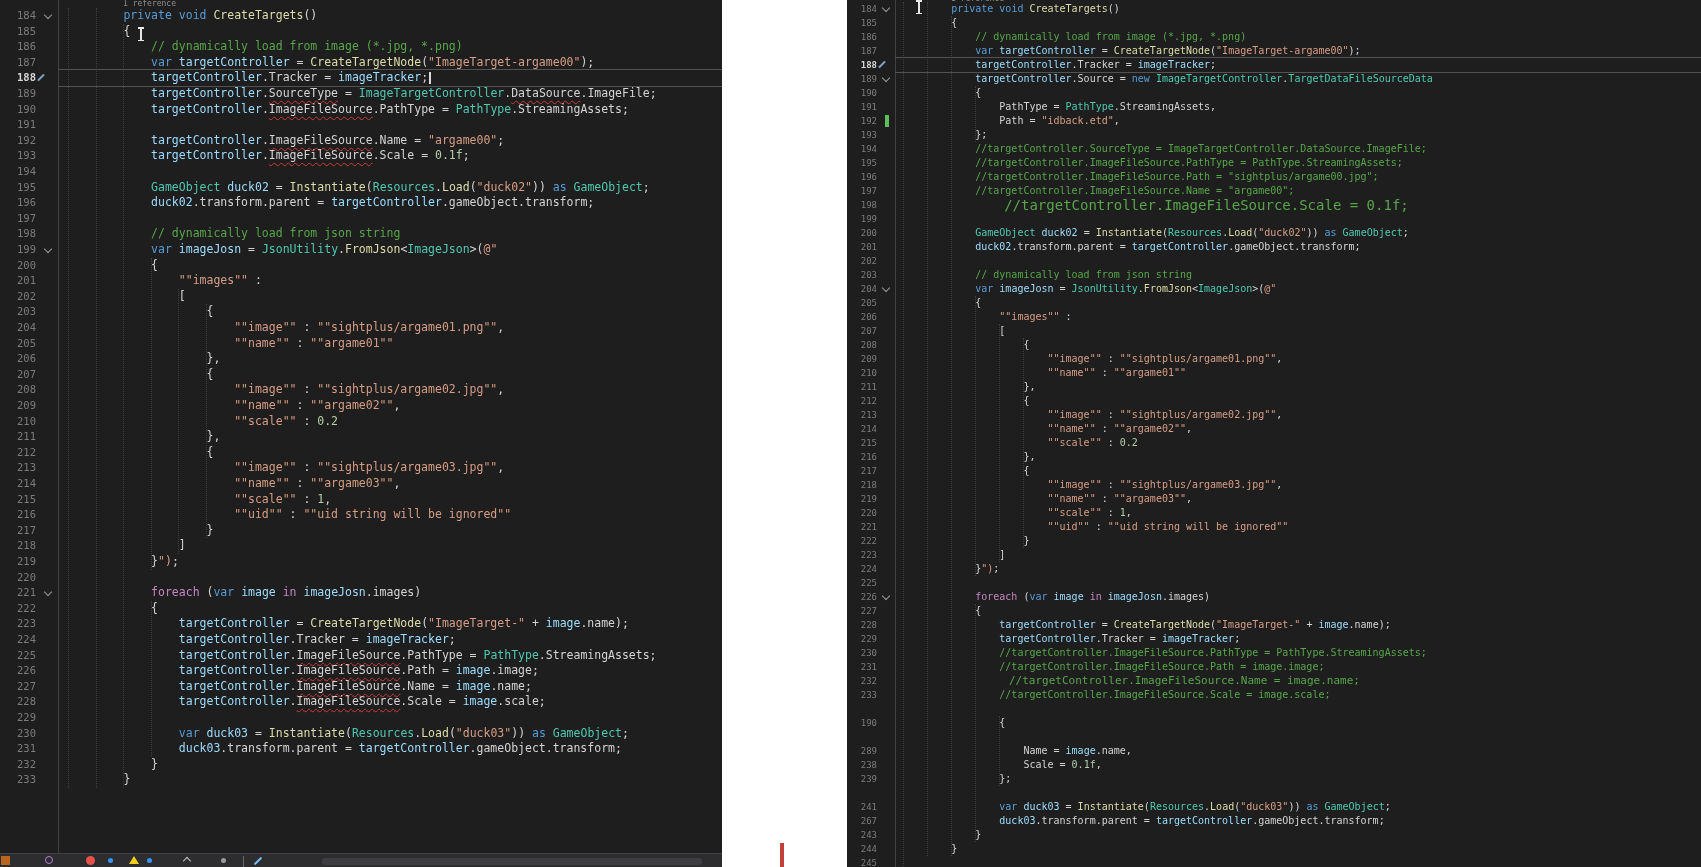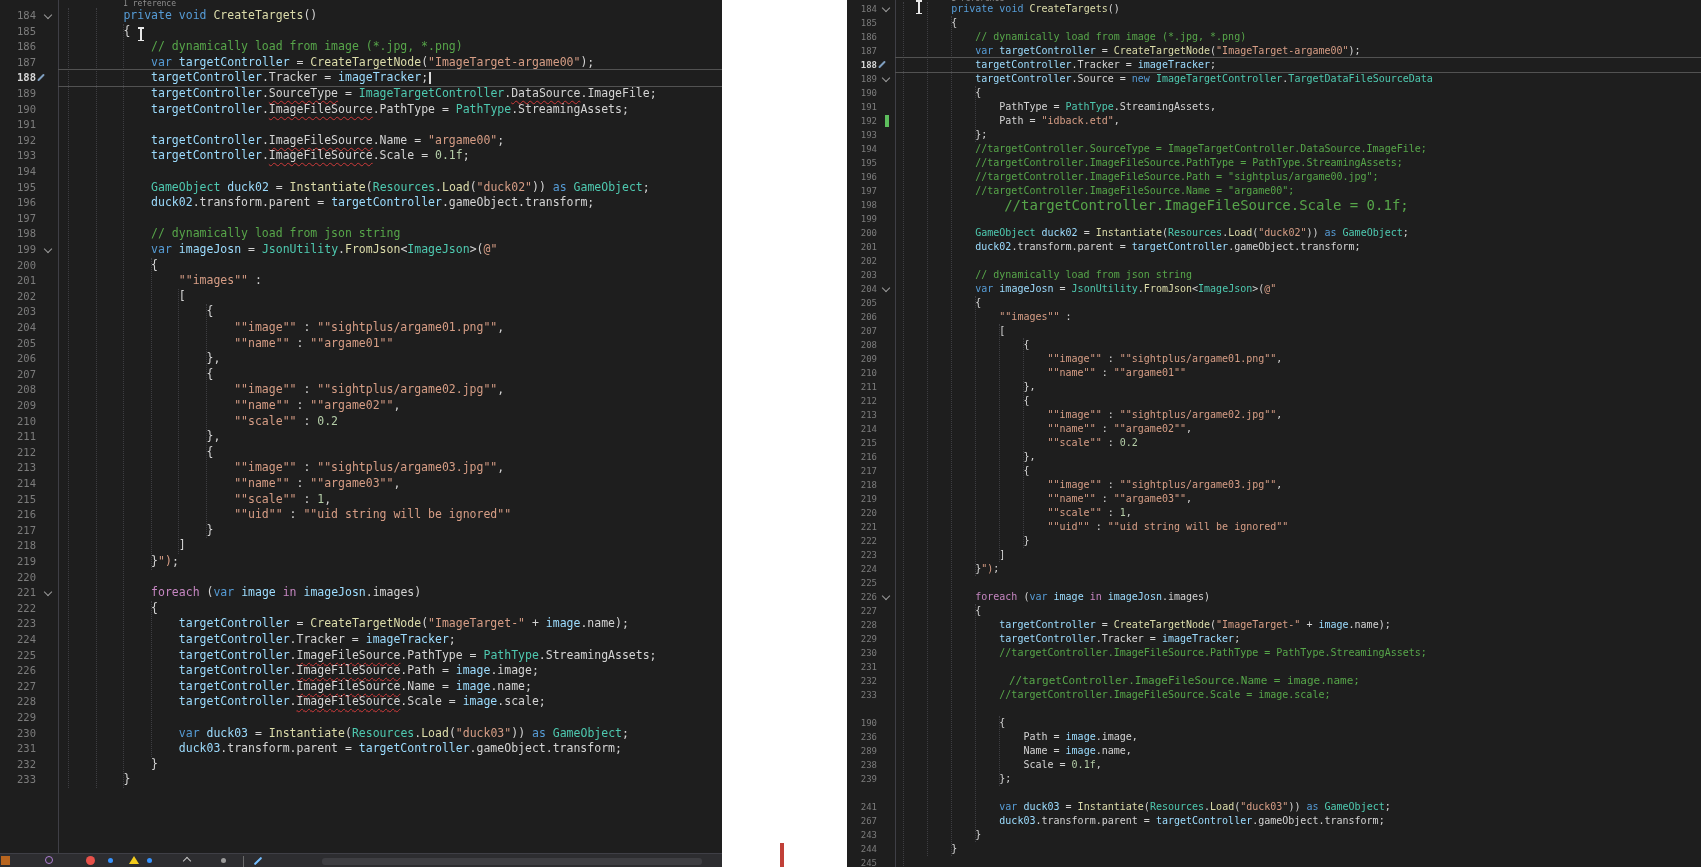--- a/index.html
+++ b/index.html
@@ -469,36 +469,33 @@
     <div class="row" style="top: 632px; height: 14px;">
       <div class="lnum" style="width: 30px; font-size: 9px; line-height: 14px;">229</div>
       <div class="code" style="left: 56px; font-size: 10px; line-height: 14px;"><span>                </span><span class="tok-v">targetController</span><span class="tok-p">.Tracker = </span><span class="tok-v">imageTracker</span><span class="tok-p">;</span></div>
     </div>
     <div class="row" style="top: 646px; height: 14px;">
       <div class="lnum" style="width: 30px; font-size: 9px; line-height: 14px;">230</div>
       <div class="code" style="left: 56px; font-size: 10px; line-height: 14px;"><span>                </span><span class="tok-g">//targetController.ImageFileSource.PathType = PathType.StreamingAssets;</span></div>
     </div>
     <div class="row" style="top: 660px; height: 14px;">
       <div class="lnum" style="width: 30px; font-size: 9px; line-height: 14px;">231</div>
+      <div class="code" style="left: 56px; font-size: 10px; line-height: 14px;"><span>                </span><span class="tok-g">//targetController.ImageFileSource.Path = image.image;</span></div>
     </div>
     <div class="row" style="top: 674px; height: 14px;">
       <div class="lnum" style="width: 30px; font-size: 9px; line-height: 14px;">232</div>
       <div class="code" style="left: 56px; font-size: 11px; line-height: 14px;"><span>                </span><span class="tok-g">//targetController.ImageFileSource.Name = image.name;</span></div>
     </div>
     <div class="row" style="top: 688px; height: 14px;">
       <div class="lnum" style="width: 30px; font-size: 9px; line-height: 14px;">233</div>
       <div class="code" style="left: 56px; font-size: 10px; line-height: 14px;"><span>                </span><span class="tok-g">//targetController.ImageFileSource.Scale = image.scale;</span></div>
     </div>
     <div class="row" style="top: 716px; height: 14px;">
       <div class="lnum" style="width: 30px; font-size: 9px; line-height: 14px;">190</div>
       <div class="code" style="left: 56px; font-size: 10px; line-height: 14px;"><span>                </span><span class="tok-p">{</span></div>
-    </div>
-    <div class="row" style="top: 730px; height: 14px;">
-      <div class="lnum" style="width: 30px; font-size: 9px; line-height: 14px;">236</div>
-      <div class="code" style="left: 56px; font-size: 10px; line-height: 14px;"><span>                    </span><span class="tok-p">Path = </span><span class="tok-v">image</span><span class="tok-p">.image,</span></div>
     </div>
     <div class="row" style="top: 744px; height: 14px;">
       <div class="lnum" style="width: 30px; font-size: 9px; line-height: 14px;">289</div>
       <div class="code" style="left: 56px; font-size: 10px; line-height: 14px;"><span>                    </span><span class="tok-p">Name = </span><span class="tok-v">image</span><span class="tok-p">.name,</span></div>
     </div>
     <div class="row" style="top: 758px; height: 14px;">
       <div class="lnum" style="width: 30px; font-size: 9px; line-height: 14px;">238</div>
       <div class="code" style="left: 56px; font-size: 10px; line-height: 14px;"><span>                    </span><span class="tok-p">Scale = </span><span class="tok-n">0.1f</span><span class="tok-p">,</span></div>
     </div>
     <div class="row" style="top: 772px; height: 14px;">

